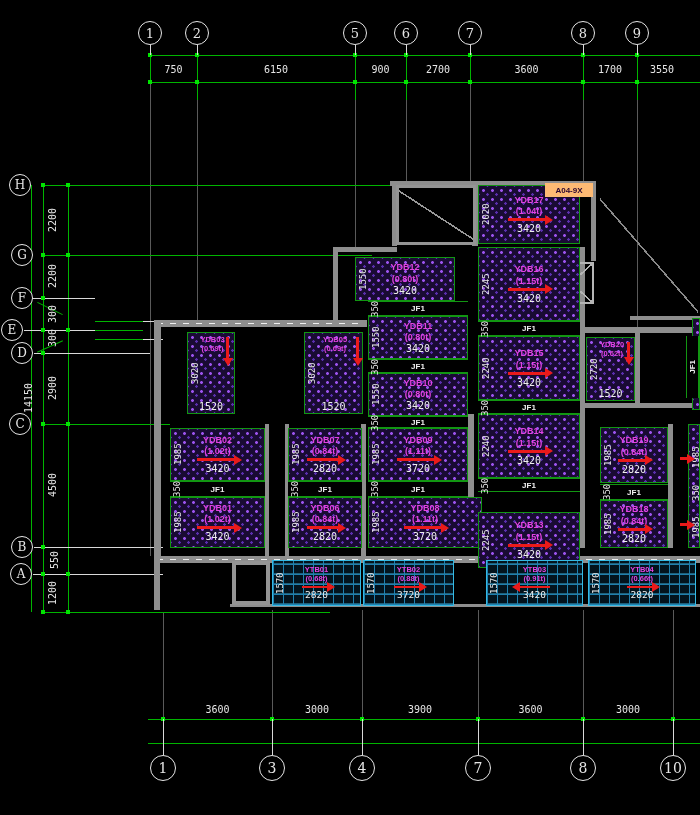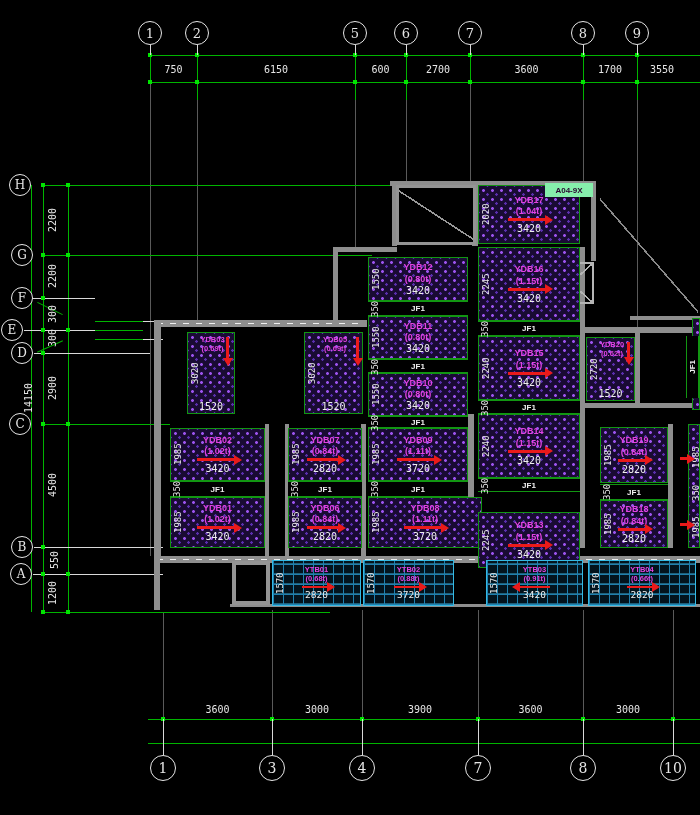--- a/index.html
+++ b/index.html
@@ -43,21 +43,21 @@
   .ar:after{content:"";position:absolute;right:-8px;top:-3.5px;width:0;height:0;border:5px solid transparent;border-left:8px solid #ea1a1a}
   .ar.hl:after{left:-8px;right:auto;border-left:none;border-right:8px solid #ea1a1a}
   .ar.abs{position:absolute}
   .av{position:absolute;background:#ea1a1a;width:3px;height:26px}
   .av:after{content:"";position:absolute;bottom:-8px;left:-3.5px;width:0;height:0;border:5px solid transparent;border-top:8px solid #ea1a1a}
   .xbox{position:absolute;border:2px solid #b5b5b5;background:
         linear-gradient(to top right,transparent calc(50% - 0.8px),#b5b5b5 calc(50% - 0.8px) calc(50% + 0.8px),transparent calc(50% + 0.8px)),
         linear-gradient(to bottom right,transparent calc(50% - 0.8px),#b5b5b5 calc(50% - 0.8px) calc(50% + 0.8px),transparent calc(50% + 0.8px));
         box-sizing:border-box}
   .diag{position:absolute;background:linear-gradient(33deg,transparent calc(50% - 0.8px),#9a9a9a calc(50% - 0.8px) calc(50% + 0.8px),transparent calc(50% + 0.8px))}
-  .hl-tag{position:absolute;background:#86efac;color:#2a0631;font:bold 8px "Liberation Sans",sans-serif;
+  .hl-tag{position:absolute;background:#fdba74;color:#2a0631;font:bold 8px "Liberation Sans",sans-serif;
           display:flex;align-items:center;justify-content:center;white-space:nowrap}
 </style>
 </head>
 <body>
 
 <div class="stage">
 
   <div class="gv" style="left:150px;top:82px;width:1px;height:474px"></div>
   <div class="gv" style="left:197px;top:82px;width:1px;height:240px"></div>
   <div class="gv" style="left:355px;top:82px;width:1px;height:168px"></div>
@@ -90,21 +90,21 @@
   <div class="mk" style="left:635px;top:53px"></div>
   <div class="mk" style="left:148px;top:80px"></div>
   <div class="mk" style="left:195px;top:80px"></div>
   <div class="mk" style="left:353px;top:80px"></div>
   <div class="mk" style="left:404px;top:80px"></div>
   <div class="mk" style="left:468px;top:80px"></div>
   <div class="mk" style="left:581px;top:80px"></div>
   <div class="mk" style="left:635px;top:80px"></div>
   <div class="dimtext" style="left:150px;top:64px;width:47px">750</div>
   <div class="dimtext" style="left:197px;top:64px;width:158px">6150</div>
-  <div class="dimtext" style="left:355px;top:64px;width:51px">600</div>
+  <div class="dimtext" style="left:355px;top:64px;width:51px">900</div>
   <div class="dimtext" style="left:406px;top:64px;width:64px">2700</div>
   <div class="dimtext" style="left:470px;top:64px;width:113px">3600</div>
   <div class="dimtext" style="left:583px;top:64px;width:54px">1700</div>
   <div class="dimtext" style="left:637px;top:64px;width:50px">3550</div>
   <div class="wl" style="left:150px;top:45px;width:1px;height:10px"></div>
   <div class="wl" style="left:197px;top:45px;width:1px;height:10px"></div>
   <div class="wl" style="left:355px;top:45px;width:1px;height:10px"></div>
   <div class="wl" style="left:406px;top:45px;width:1px;height:10px"></div>
   <div class="wl" style="left:470px;top:45px;width:1px;height:10px"></div>
   <div class="wl" style="left:583px;top:45px;width:1px;height:10px"></div>
@@ -276,21 +276,21 @@
   <div class="slab" style="left:288px;top:497px;width:74px;height:51px">
     <span class="vdim">1985</span>
     <div class="stack">
       <span class="name">YDB06</span>
       <span class="load">(0.84t)</span>
       <span class="ar" style="width:36px"></span>
       <span class="span">2820</span>
     </div>
   </div>
 
-  <div class="slab" style="left:368px;top:257px;width:100px;height:44px">
+  <div class="slab" style="left:355px;top:257px;width:100px;height:44px">
     <span class="vdim">1550</span>
     <div class="stack">
       <span class="name">YDB12</span>
       <span class="load">(0.80t)</span>
       <span class="span">3420</span>
     </div>
   </div>
   <div class="slab" style="left:368px;top:316px;width:100px;height:43px">
     <span class="vdim">1550</span>
     <div class="stack">

